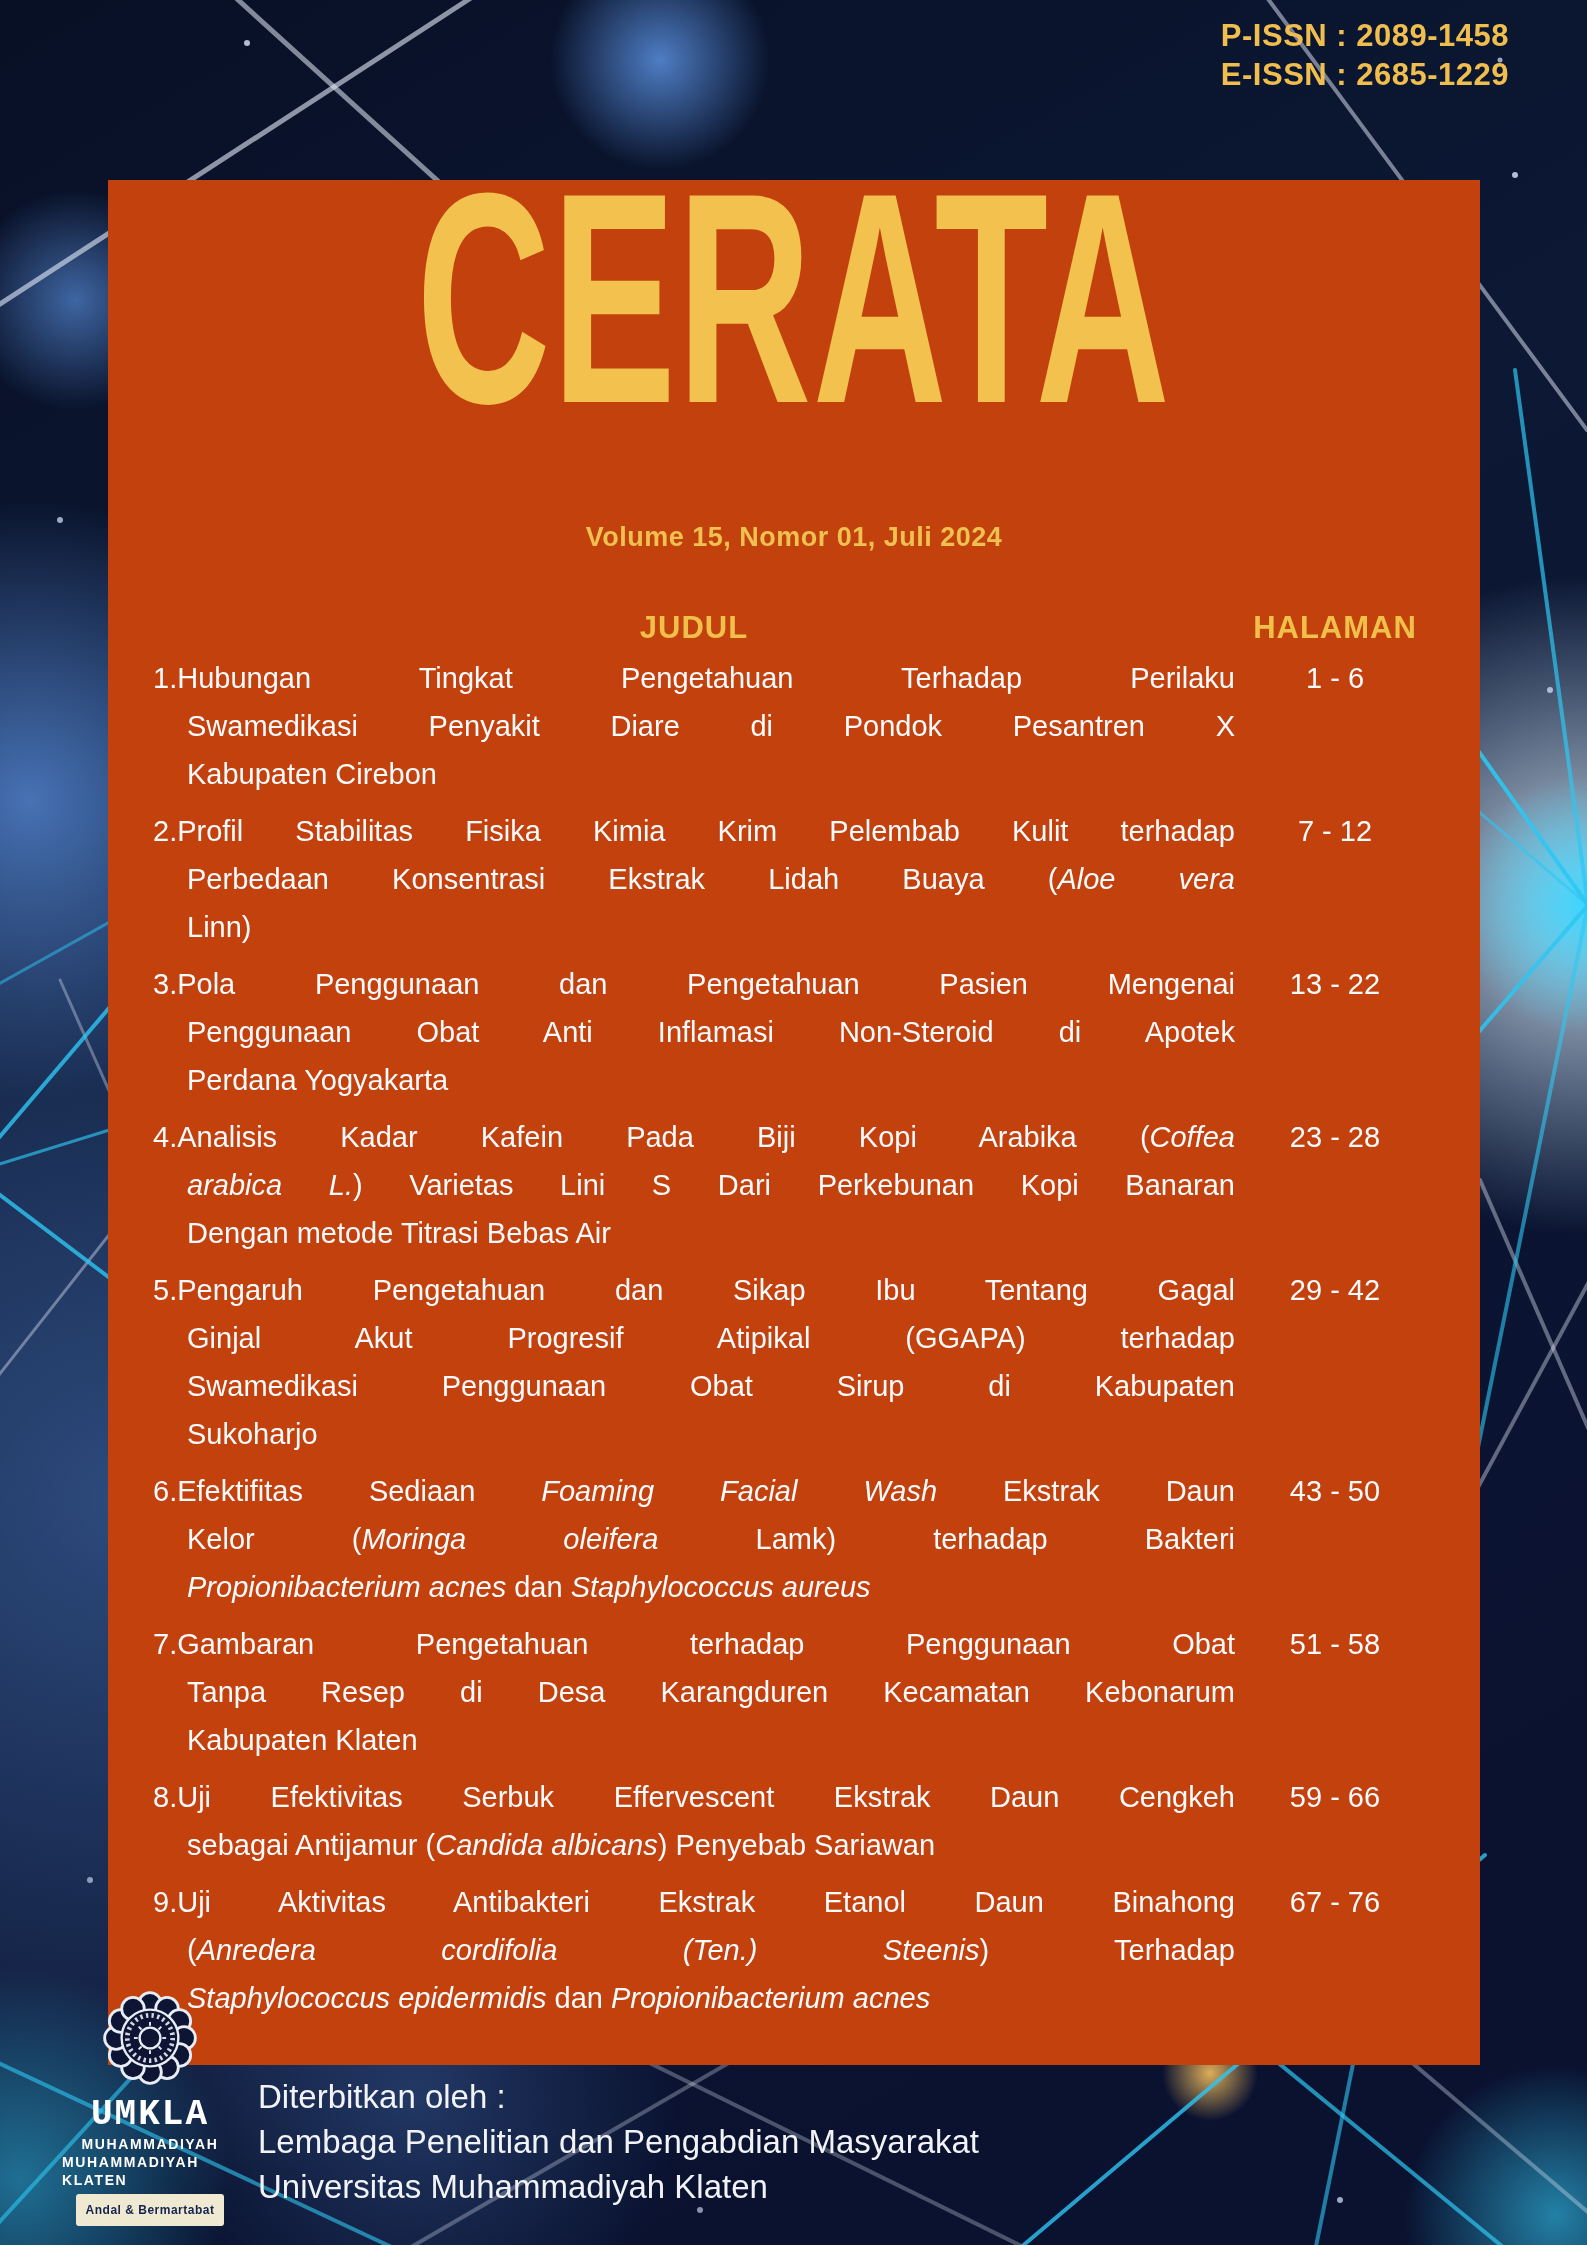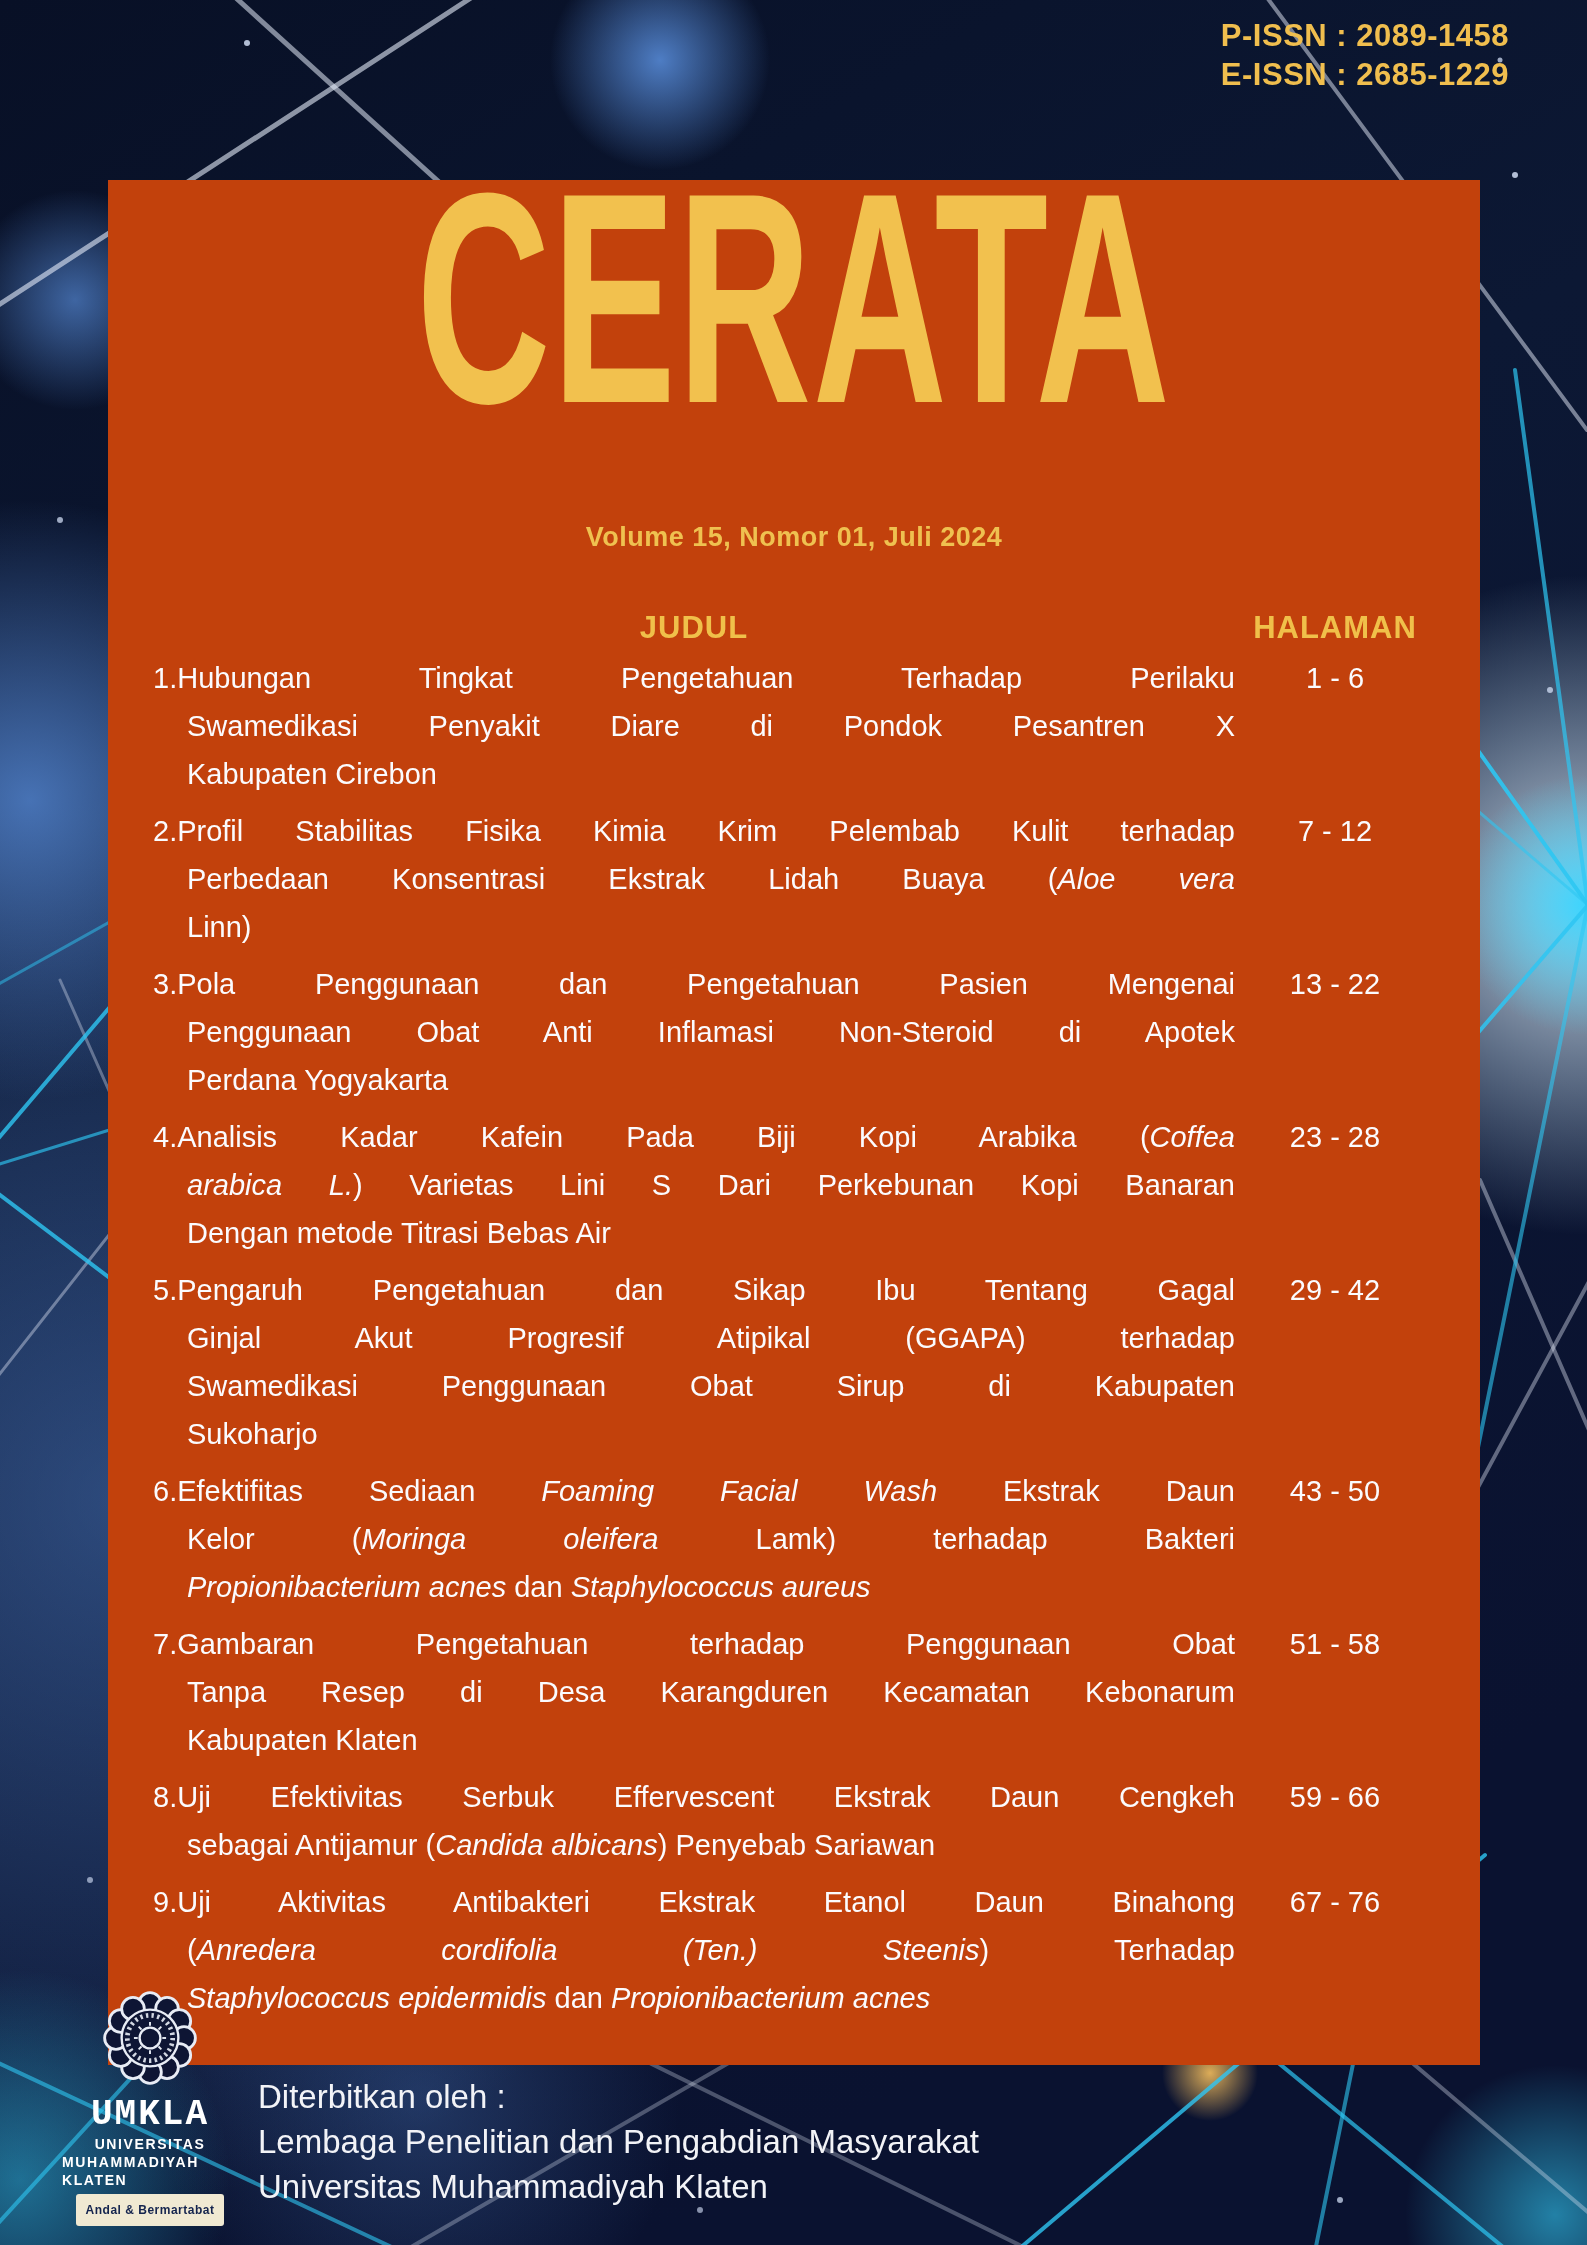--- a/index.html
+++ b/index.html
@@ -255,21 +255,21 @@
           <line x1="-13" y1="0" x2="-17" y2="0"></line>
             <line x1="13" y1="0" x2="17" y2="0"></line>
           <line x1="9" y1="-9" x2="12" y2="-12"></line>
             <line x1="-9" y1="-9" x2="-12" y2="-12"></line>
           <line x1="9" y1="9" x2="12" y2="12"></line>
             <line x1="-9" y1="9" x2="-12" y2="12"></line>
         </g>
       </svg>
     </span>
     <div class="umkla">UMKLA</div>
-    <div class="uni-line">UNIVERSITAS</div>
+    <div class="uni-line">MUHAMMADIYAH</div>
     <div class="uni-line">MUHAMMADIYAH KLATEN</div>
     <div class="motto">Andal &amp; Bermartabat</div>
   </div>
 
   <div class="publisher">
     <div>Diterbitkan oleh :</div>
     <div>Lembaga Penelitian dan Pengabdian Masyarakat</div>
     <div>Universitas Muhammadiyah Klaten</div>
   </div>
 

